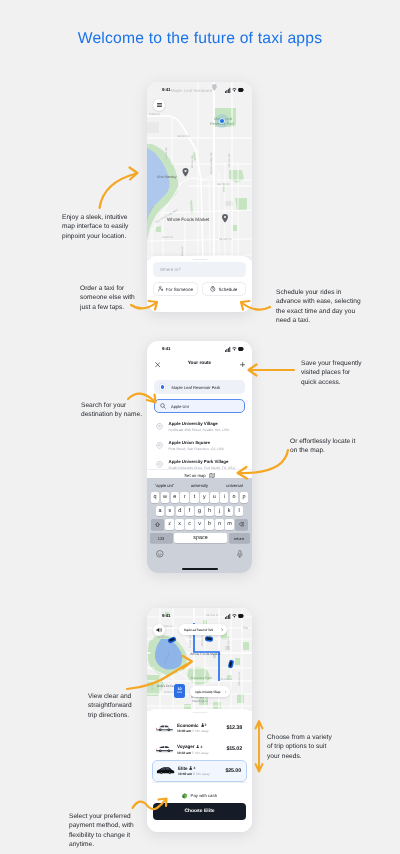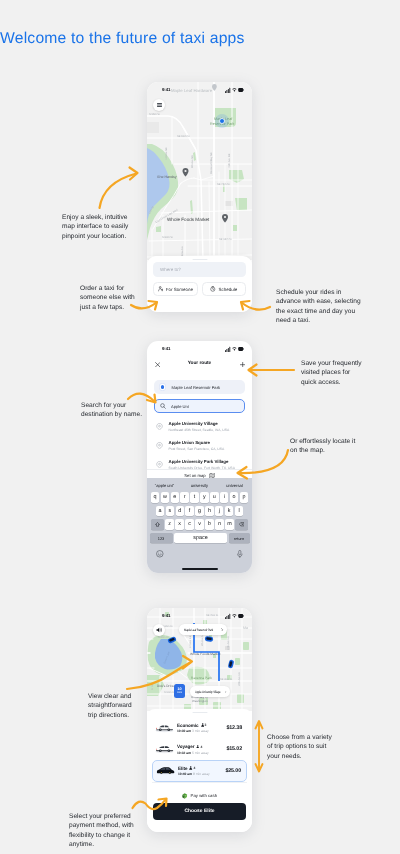--- a/index.html
+++ b/index.html
@@ -1,19 +1,19 @@
 <!DOCTYPE html>
 <html><head>
 <meta charset="utf-8">
 <style>
   * { box-sizing: border-box; margin:0; padding:0; }
   html,body { width:400px; height:854px; }
   body { background:#f1f1f1; font-family:"Liberation Sans", sans-serif; position:relative; overflow:hidden;
          -webkit-font-smoothing:antialiased; text-rendering:geometricPrecision; }
-  .page-title { position:absolute; top:30px; left:0; width:400px; text-align:left; color:#1a73e8;
+  .page-title { position:absolute; top:30px; left:0; width:400px; text-align:center; color:#1a73e8;
                 font-size:15.7px; font-weight:500; letter-spacing:0.2px; }
   .phone { position:absolute; background:#fff; border-radius:11px; overflow:hidden;
            box-shadow:0 3px 14px rgba(120,125,140,0.20); }
   #phone1 { left:147px; top:82px; width:105px; height:230px; }
   #phone2 { left:147px; top:341px; width:105px; height:232px; }
   #phone3 { left:147px; top:608px; width:105px; height:224px; }
   .ann { position:absolute; font-size:6.6px; color:#1f2329; line-height:1.42; letter-spacing:0.01px; }
   svg { display:block; }
   .arrow { position:absolute; pointer-events:none; z-index:20; }
   

